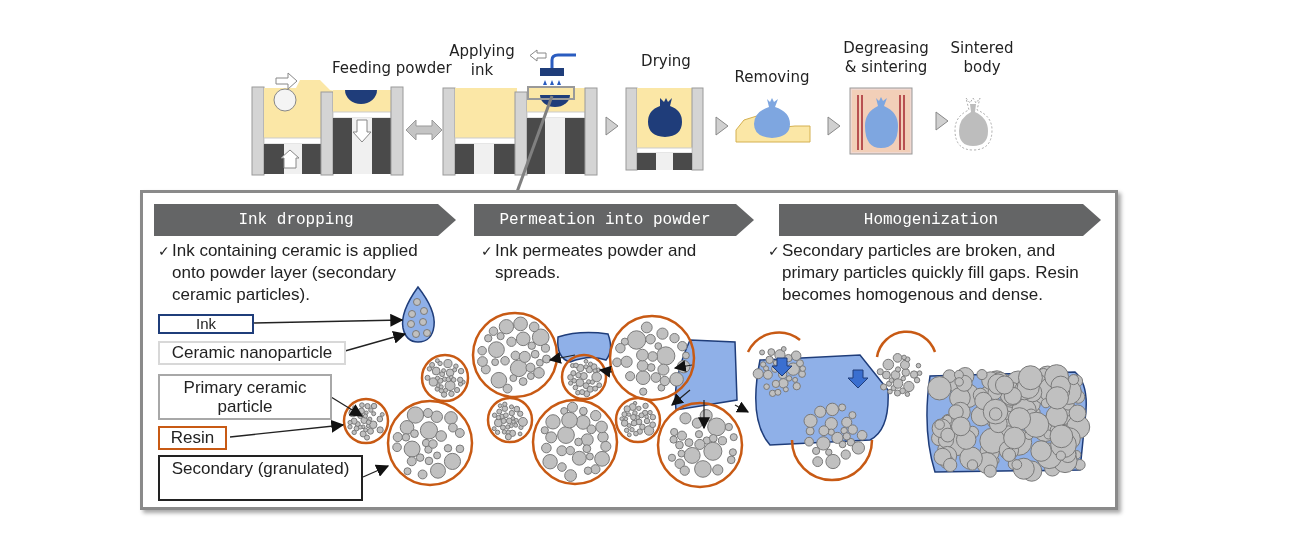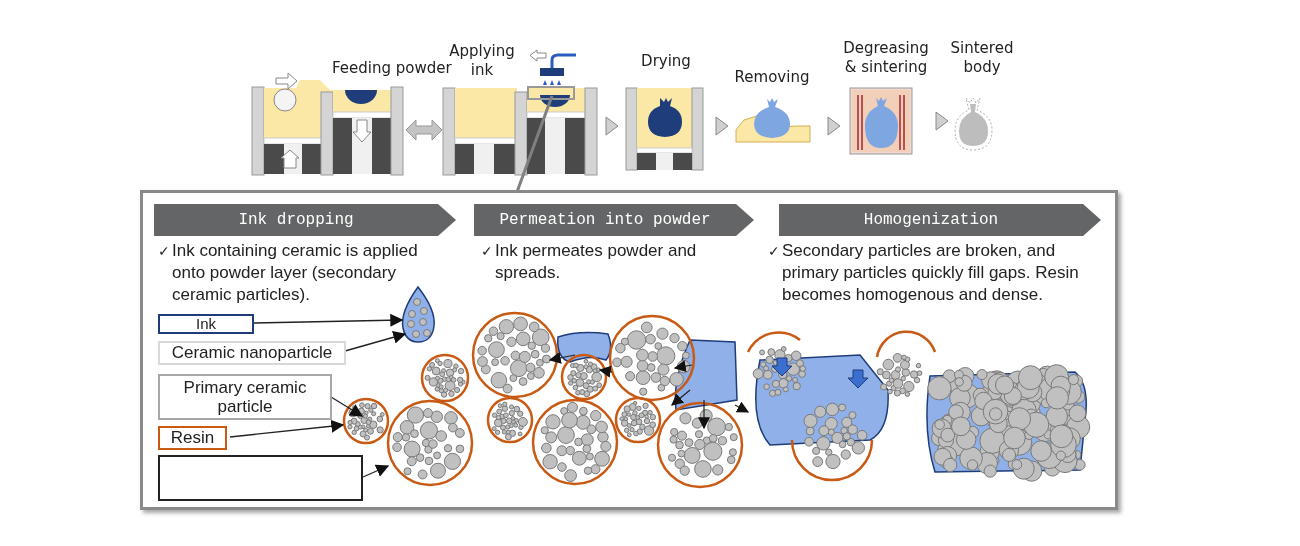--- a/index.html
+++ b/index.html
@@ -722,13 +722,14 @@
 </svg>
 
 <div class="legend-box" style="left:158px; top:314px; width:96px; height:20px; border:2px solid #1f3d7a; line-height:16px; font-size:15px;">Ink</div>
 <div class="legend-box" style="left:158px; top:341px; width:188px; height:24px; border:2px solid #d8d8d8; line-height:20px; font-size:17px;">Ceramic nanoparticle</div>
 <div class="legend-box" style="left:158px; top:374px; width:174px; height:46px; border:2px solid #a8a8a8; font-size:17px; padding-top:2px;">
   <div>Primary ceramic</div>
   <div>particle</div>
 </div>
 <div class="legend-box" style="left:158px; top:426px; width:69px; height:24px; border:2px solid #c85a14; line-height:20px; font-size:17px;">Resin</div>
 <div class="legend-box" style="left:158px; top:455px; width:205px; height:46px; border:2px solid #222; font-size:17px; padding-top:2px;">
+  <div>Secondary (granulated)</div>
 </div>
 
 </body></html>

